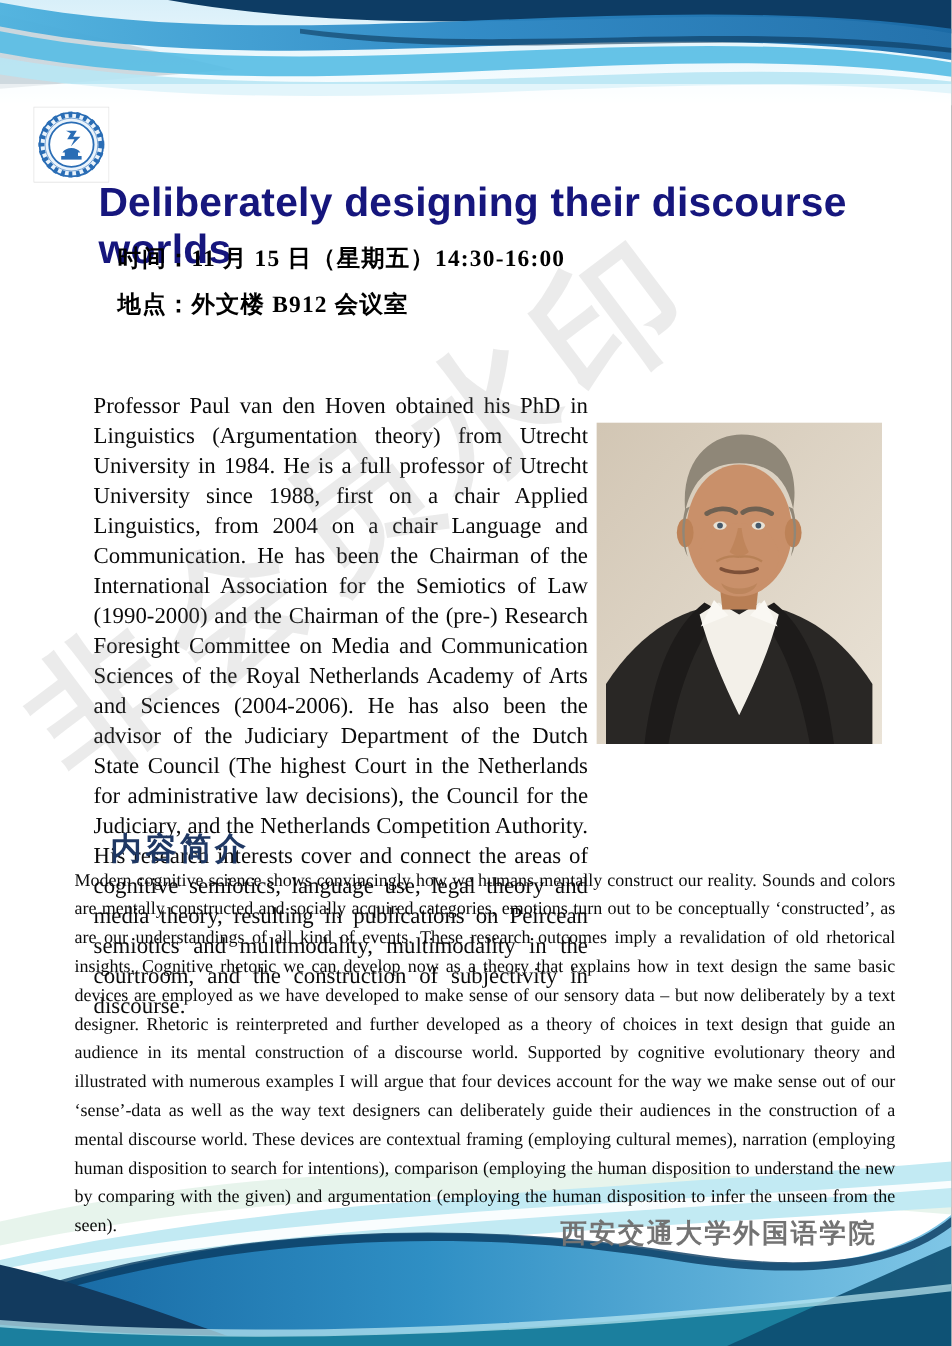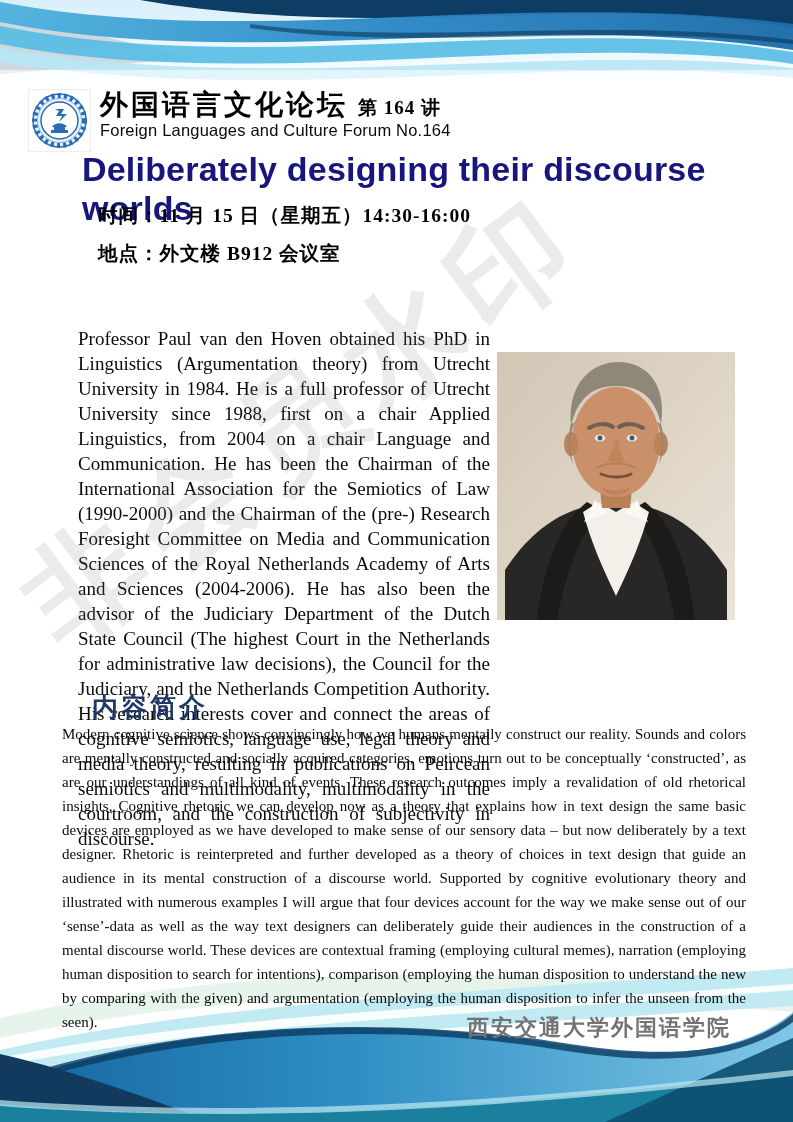--- a/index.html
+++ b/index.html
@@ -99,27 +99,20 @@
       <rect x="0" y="0" width="63" height="63" fill="#ffffff" stroke="#dcdcdc" stroke-width="1"></rect>
       <circle cx="31.5" cy="31.5" r="26" fill="#eaf3fb"></circle>
       <circle cx="31.5" cy="31.5" r="25" fill="none" stroke="#2a6db5" stroke-width="5" stroke-dasharray="3.2 3.2"></circle>
       <circle cx="31.5" cy="31.5" r="26.5" fill="none" stroke="#2a6db5" stroke-width="1.5"></circle>
       <circle cx="31.5" cy="31.5" r="18.5" fill="#ffffff" stroke="#2a6db5" stroke-width="1.5"></circle>
       <path d="M27,20 L36,20 L33,25 L39,25 L31,33 L34,27 L28,27 L31,22 Z" fill="#2a6db5"></path>
       <path d="M24,38 C27,33 36,33 39,38 L37,38 L37,41 L26,41 L26,38 Z" fill="#2a6db5"></path>
       <rect x="23" y="41" width="17" height="3" fill="#2a6db5"></rect>
       <circle cx="31.5" cy="31.5" r="22" fill="none" stroke="#2a6db5" stroke-width="0.8" opacity="0.6"></circle>
     </svg>
-    <div class="header-text">
-      <div class="cn-row">
-        <span class="cn-title">外国语言文化论坛</span>
-        <span class="cn-session">第 164 讲</span>
-      </div>
-      <div class="en-subtitle">Foreign Languages and Culture Forum No.164</div>
-    </div>
   </div>
 
   <h1 class="lecture-title">Deliberately designing their discourse worlds</h1>
   <div class="time-line">时间：11 月 15 日（星期五）14:30-16:00</div>
   <div class="venue-line">地点：外文楼 B912 会议室</div>
 
   <p class="bio-text">Professor Paul van den Hoven obtained his PhD in Linguistics (Argumentation theory) from Utrecht University in 1984. He is a full professor of Utrecht University since 1988, first on a chair Applied Linguistics, from 2004 on a chair Language and Communication. He has been the Chairman of the International Association for the Semiotics of Law (1990-2000) and the Chairman of the (pre-) Research Foresight Committee on Media and Communication Sciences of the Royal Netherlands Academy of Arts and Sciences (2004-2006). He has also been the advisor of the Judiciary Department of the Dutch State Council (The highest Court in the Netherlands for administrative law decisions), the Council for the Judiciary, and the Netherlands Competition Authority.  His research interests cover and connect the areas of cognitive semiotics, language use, legal theory and media theory, resulting in publications on Peircean semiotics and multimodality, multimodality in the courtroom, and the construction of subjectivity in discourse.</p>
 
   <svg class="photo" viewBox="0 0 238 268" aria-label="portrait-of-paul-van-den-hoven">
     <defs>

